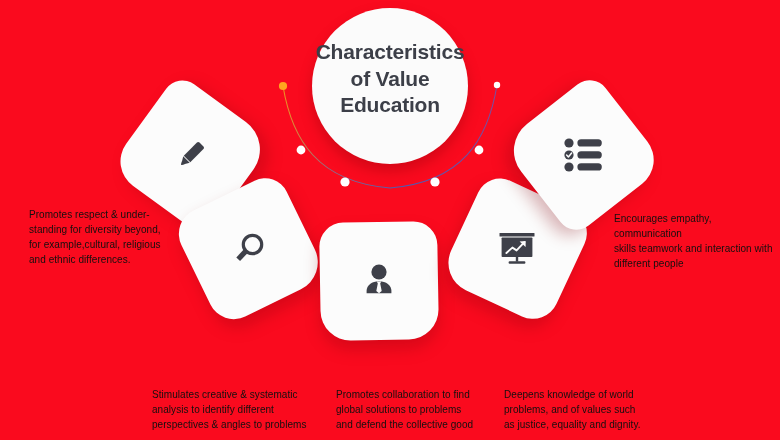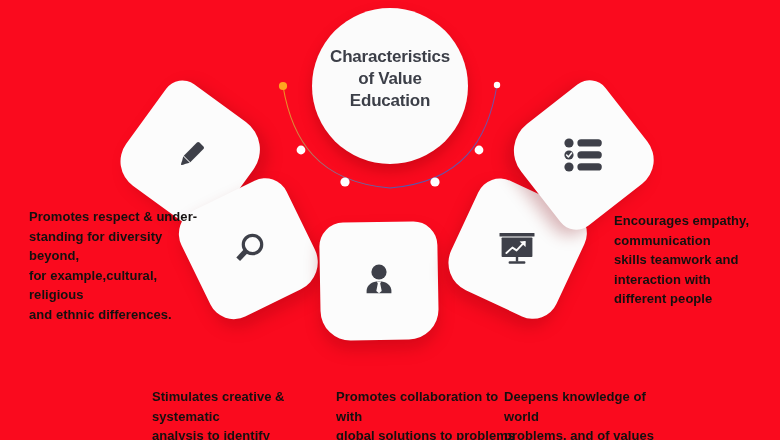--- a/index.html
+++ b/index.html
@@ -31,21 +31,21 @@
     border-radius: 50%;
     background: #FBFBFB;
     box-shadow: 0 7px 14px rgba(120, 0, 8, 0.30);
     z-index: 40;
     display: flex;
     align-items: center;
     justify-content: center;
   }
   #center-title {
     text-align: center;
-    font-size: 17px;
+    font-size: 21px;
     line-height: 1.28;
     font-weight: bold;
     color: #3C3F48;
     letter-spacing: -0.2px;
     white-space: pre-line;
     padding-bottom: 14px;
   }
 
   
   .petal {
@@ -98,22 +98,22 @@
     position: absolute;
     left: 0; top: 0;
     width: 780px; height: 440px;
     z-index: 30;
     pointer-events: none;
   }
 
   
   .caption {
     position: absolute;
-    font-size: 13px;
-    font-weight: bold;
+    font-size: 10px;
+    font-weight: normal;
     line-height: 1.5;
     color: #14100F;
     letter-spacing: 0.05px;
     white-space: pre-line;
     z-index: 35;
   }
   .cap-left        { left: 29px;  top: 207px; width: 172px; }
   .cap-right       { left: 614px; top: 211px; width: 166px; }
   .cap-bot-left    { left: 152px; top: 387px; width: 170px; }
   .cap-bot-center  { left: 336px; top: 387px; width: 180px; }
@@ -214,20 +214,20 @@
   <div class="caption cap-left">Promotes respect &amp; under-
 standing for diversity beyond,
 for example,cultural, religious
 and ethnic differences.</div>
   <div class="caption cap-right">Encourages empathy, communication
 skills teamwork and interaction with
 different people</div>
   <div class="caption cap-bot-left">Stimulates creative &amp; systematic
 analysis to identify different
 perspectives &amp; angles to problems</div>
-  <div class="caption cap-bot-center">Promotes collaboration to with
+  <div class="caption cap-bot-center">Promotes collaboration to find
 global solutions to problems
 and defend the collective  good</div>
   <div class="caption cap-bot-right">Deepens knowledge of world
 problems, and of values such
 as justice, equality and dignity.</div>
 
 </div>
 
 </body></html>

